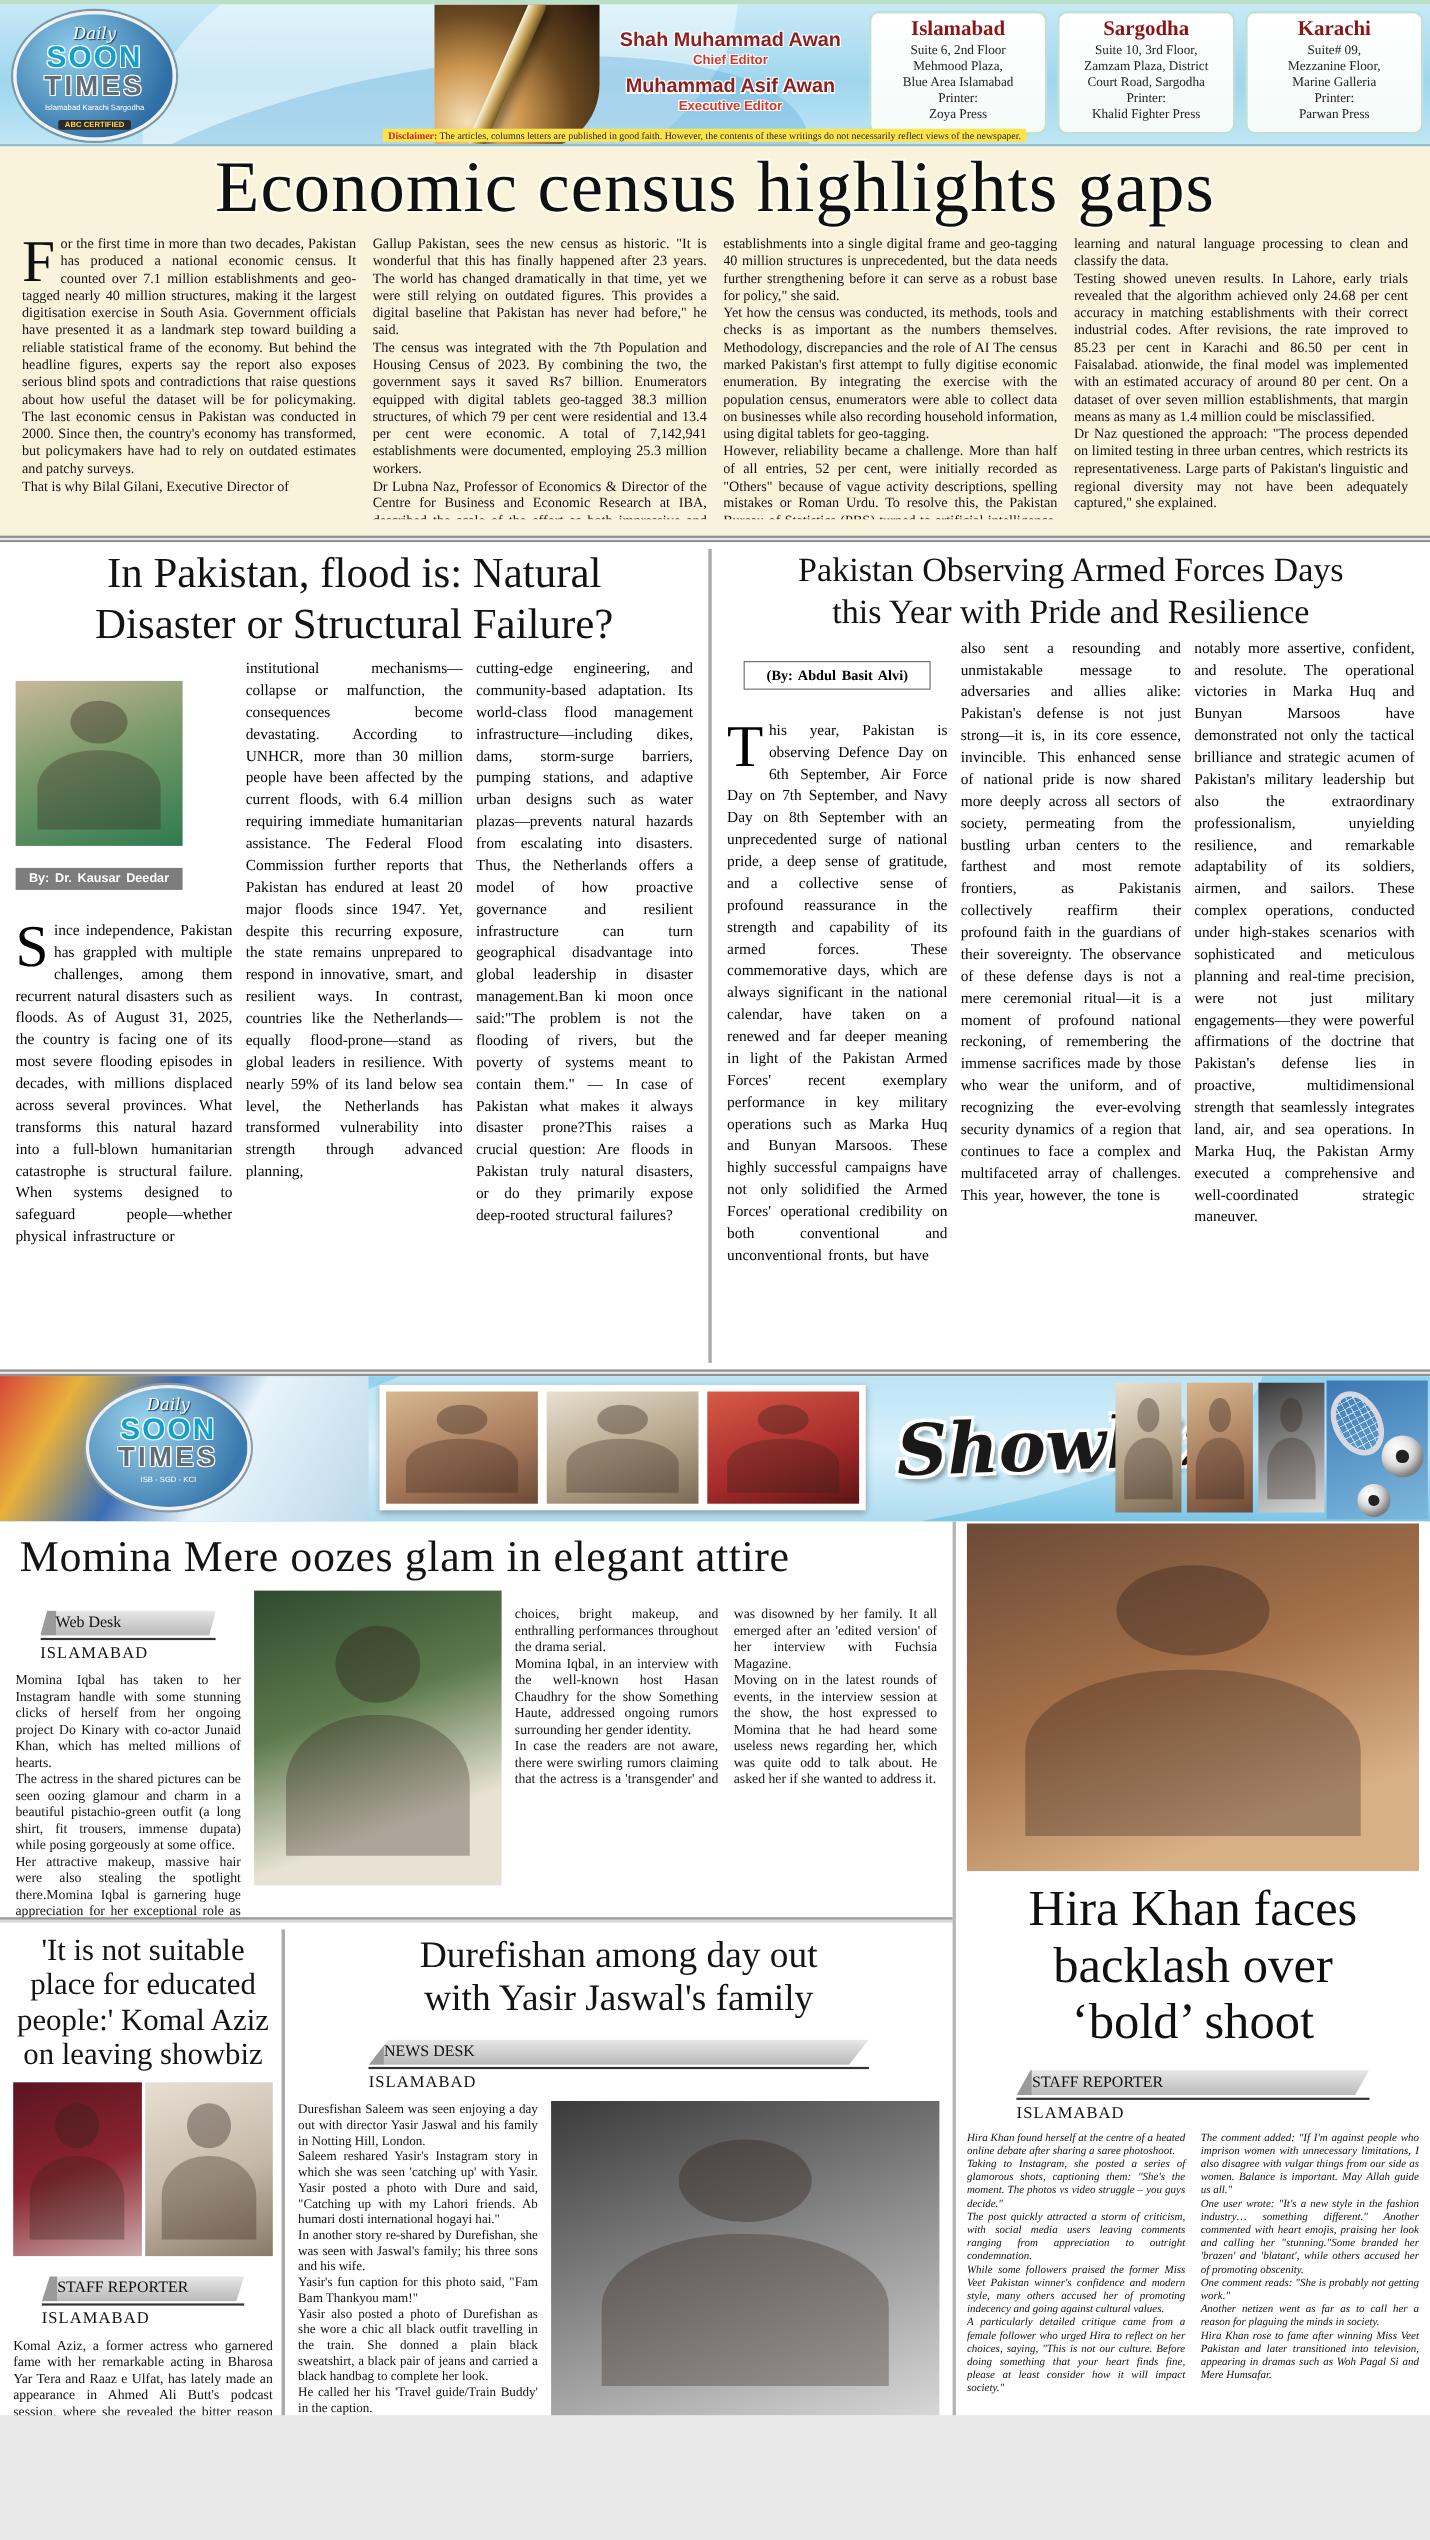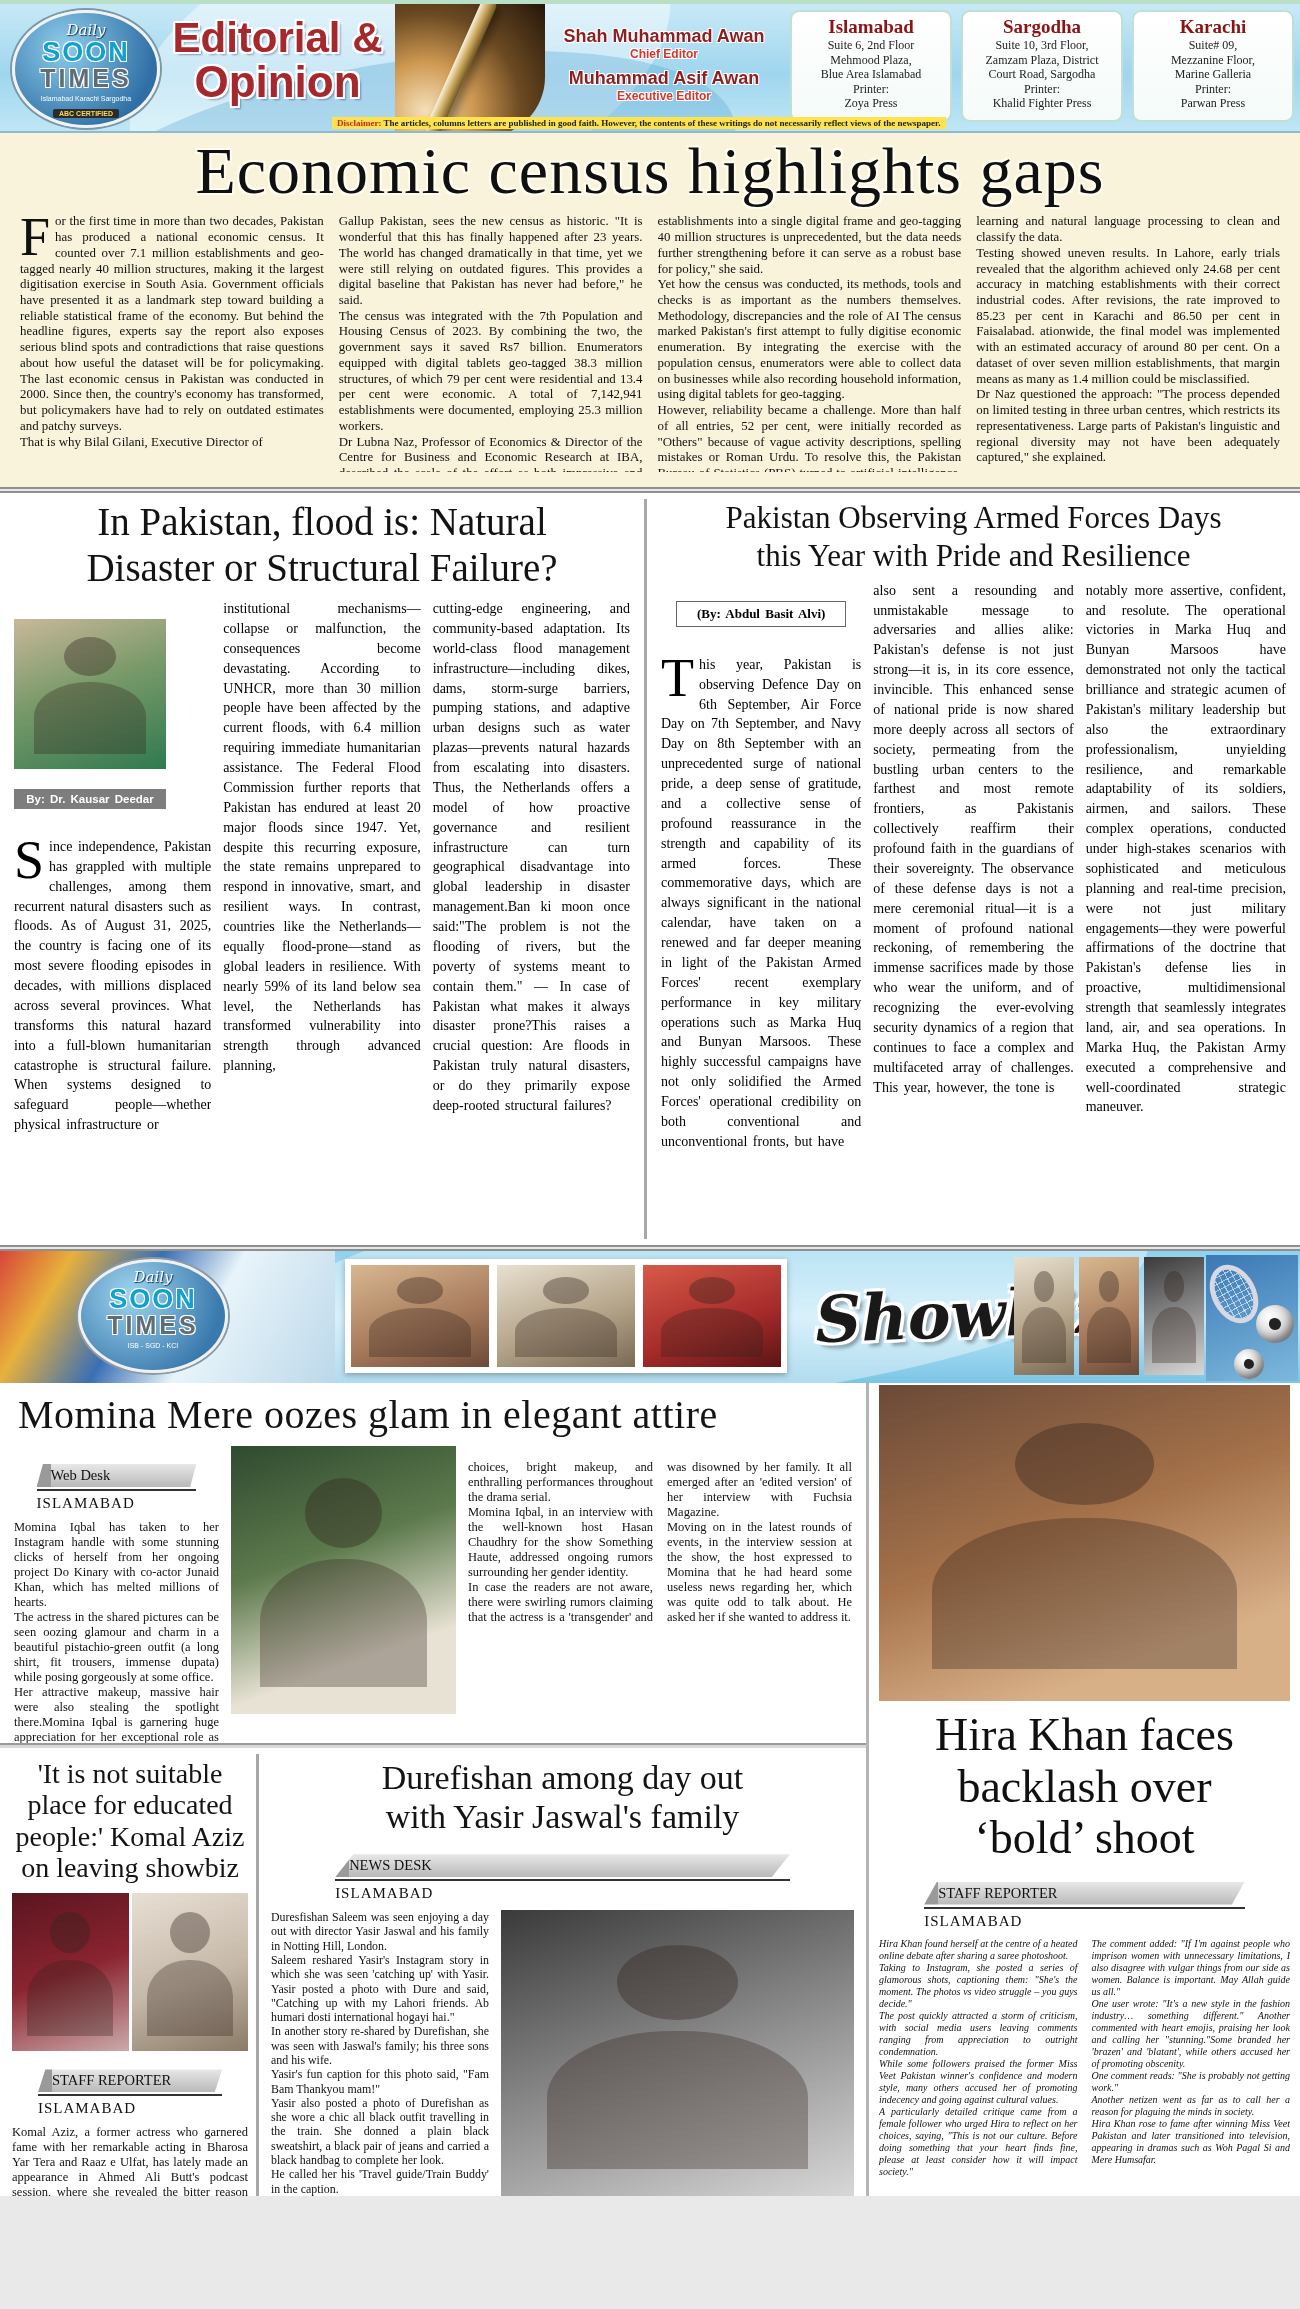--- a/index.html
+++ b/index.html
@@ -22,21 +22,21 @@
   .pen-area { position: absolute; left: 395px; top: 0; width: 150px; height: 133px; background: radial-gradient(circle at 20% 80%, #f4e0b8 0%, #cf9952 30%, #6b4a22 60%, #24160a 100%); overflow: hidden; border-radius: 0 0 60px 0; }
   .pen-area .nib { position: absolute; left: 58px; top: -12px; width: 16px; height: 150px; background: linear-gradient(90deg, #f8f2dd, #c8a558, #6e5524); transform: rotate(24deg); border-radius: 8px; box-shadow: 6px 4px 8px rgba(0,0,0,.4); }
   .editors { position: absolute; left: 548px; top: 22px; width: 232px; text-align: center; font-family: "Liberation Sans", sans-serif; }
   .editors .name { font-weight: bold; font-size: 18px; color: #8c1f1f; text-shadow: -1px -1px 0 #fff, 1px -1px 0 #fff, -1px 1px 0 #fff, 1px 1px 0 #fff; }
   .editors .role { font-weight: bold; font-size: 12px; color: #d4372c; text-shadow: -1px -1px 0 #fff, 1px -1px 0 #fff, -1px 1px 0 #fff, 1px 1px 0 #fff; margin-bottom: 7px; }
   .offices { position: absolute; right: 6px; top: 6px; display: flex; gap: 9px; }
   .office { width: 162px; height: 112px; background: linear-gradient(180deg, #ffffff, #f4fbf8); border: 2px solid #bfe0d2; border-radius: 9px; text-align: center; padding: 4px 4px; overflow: hidden; }
   .office .city { font-weight: bold; font-size: 19px; color: #8c1414; }
   .office .addr { font-size: 12px; color: #222; line-height: 1.22; white-space: pre-line; }
   .office .pr { font-size: 12px; color: #222; line-height: 1.2; }
-  .disclaimer { position: absolute; left: 332px; bottom: 2px; background: #ffe34d; font-size: 9px; padding: 1px 5px; white-space: nowrap; color: #222; font-family: "Liberation Serif", serif; font-weight: bold; }
+  .disclaimer { position: absolute; left: 348px; bottom: 2px; background: #ffe34d; font-size: 9px; padding: 1px 5px; white-space: nowrap; color: #222; font-family: "Liberation Serif", serif; }
   .disclaimer b { color: #c1272d; }
 
   
   .census { height: 354px; background: #f8f3da; padding: 4px 20px 0 20px; overflow: hidden; }
   .census h1 { font-size: 66px; font-weight: 400; text-align: center; letter-spacing: 1px; color: #101010; text-shadow: -2px -2px 0 #fffdf0, 2px -2px 0 #fffdf0, -2px 2px 0 #fffdf0, 2px 2px 0 #fffdf0; line-height: 1.02; }
   .cols4 { display: flex; gap: 15px; margin-top: 10px; }
   .cols4 .col { flex: 1; font-size: 12.9px; line-height: 1.22; text-align: justify; color: #111; white-space: pre-line; overflow: hidden; height: 258px; }
   .dropcap { float: left; font-size: 54px; line-height: 40px; padding: 3px 5px 0 0; font-weight: 400; }
 
   
@@ -133,24 +133,20 @@
     <div class="swoosh2"></div>
 
     <div class="masthead">
       <div class="m-daily">Daily</div>
       <div class="m-soon">SOON</div>
       <div class="m-times">TIMES</div>
       <div class="m-cities">Islamabad  Karachi  Sargodha</div>
       <div class="m-cert">ABC CERTIFIED</div>
     </div>
 
-    <div class="edop">
-      <div class="l1">Editorial &amp;</div>
-      <div class="l2">Opinion</div>
-    </div>
 
     <div class="pen-area">
         <div class="nib"></div>
       </div>
 
     <div class="editors">
       <div class="name">Shah Muhammad Awan</div>
       <div class="role">Chief Editor</div>
       <div class="name">Muhammad Asif Awan</div>
       <div class="role">Executive Editor</div>

